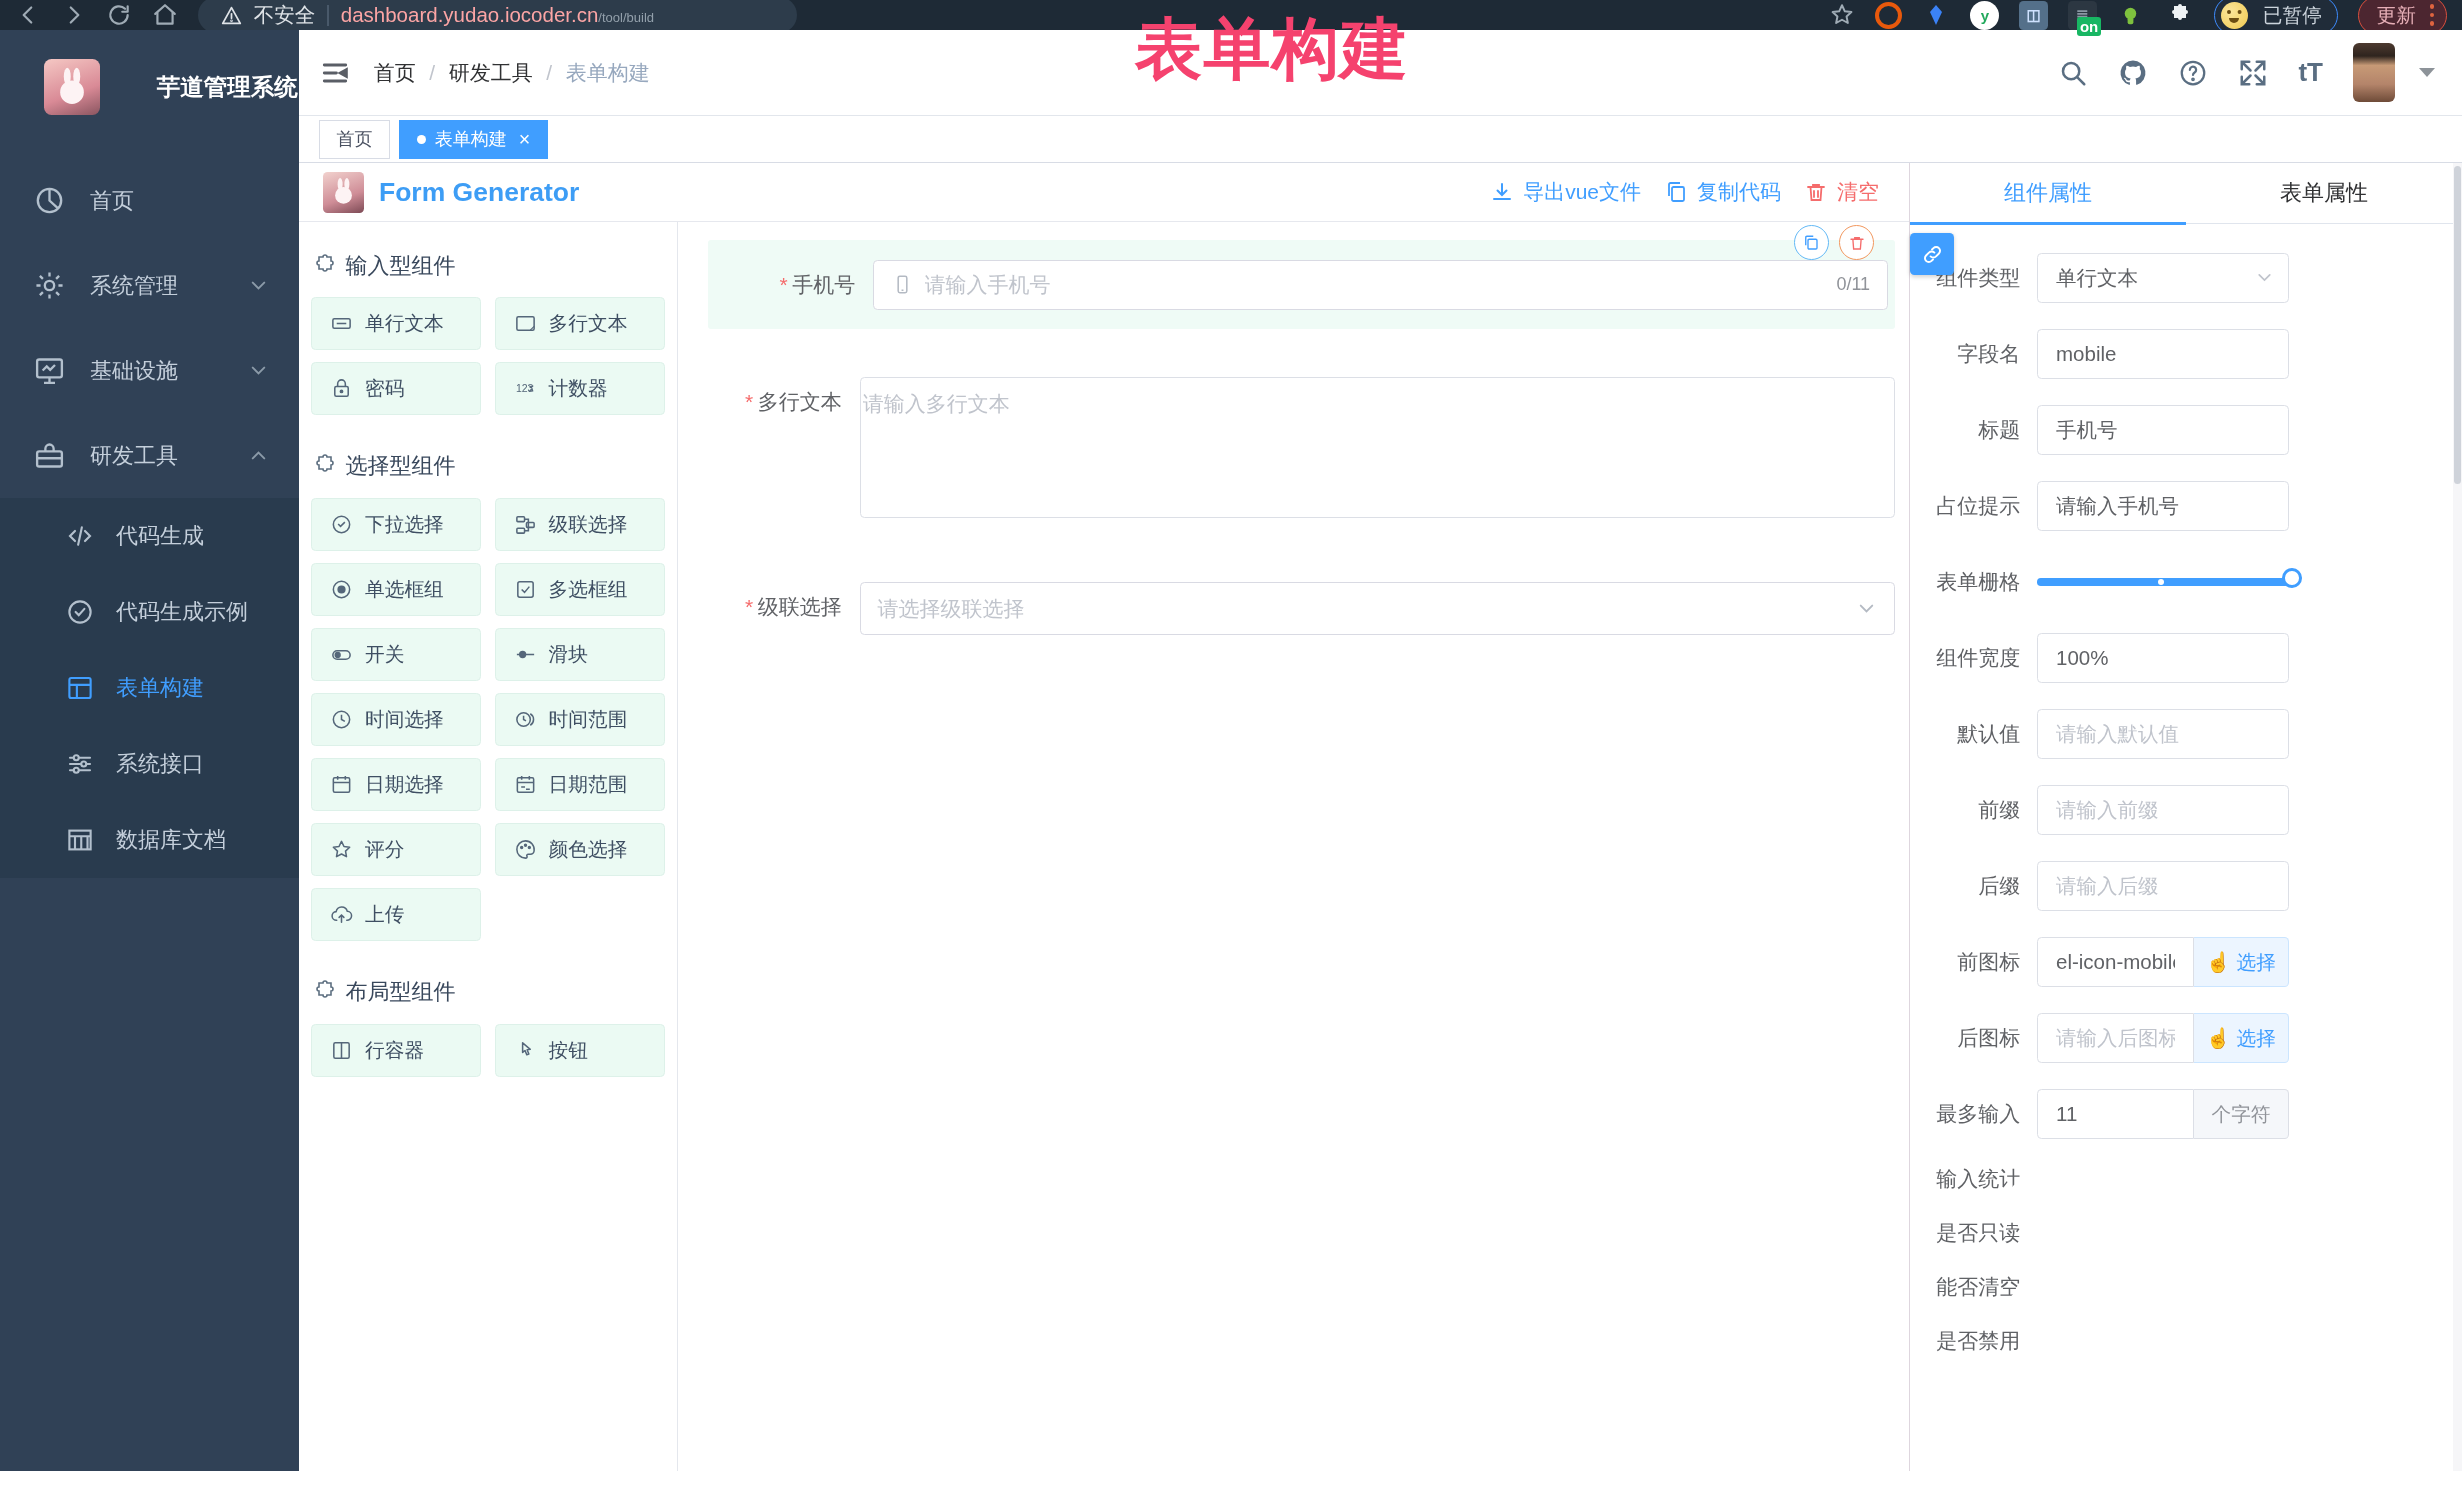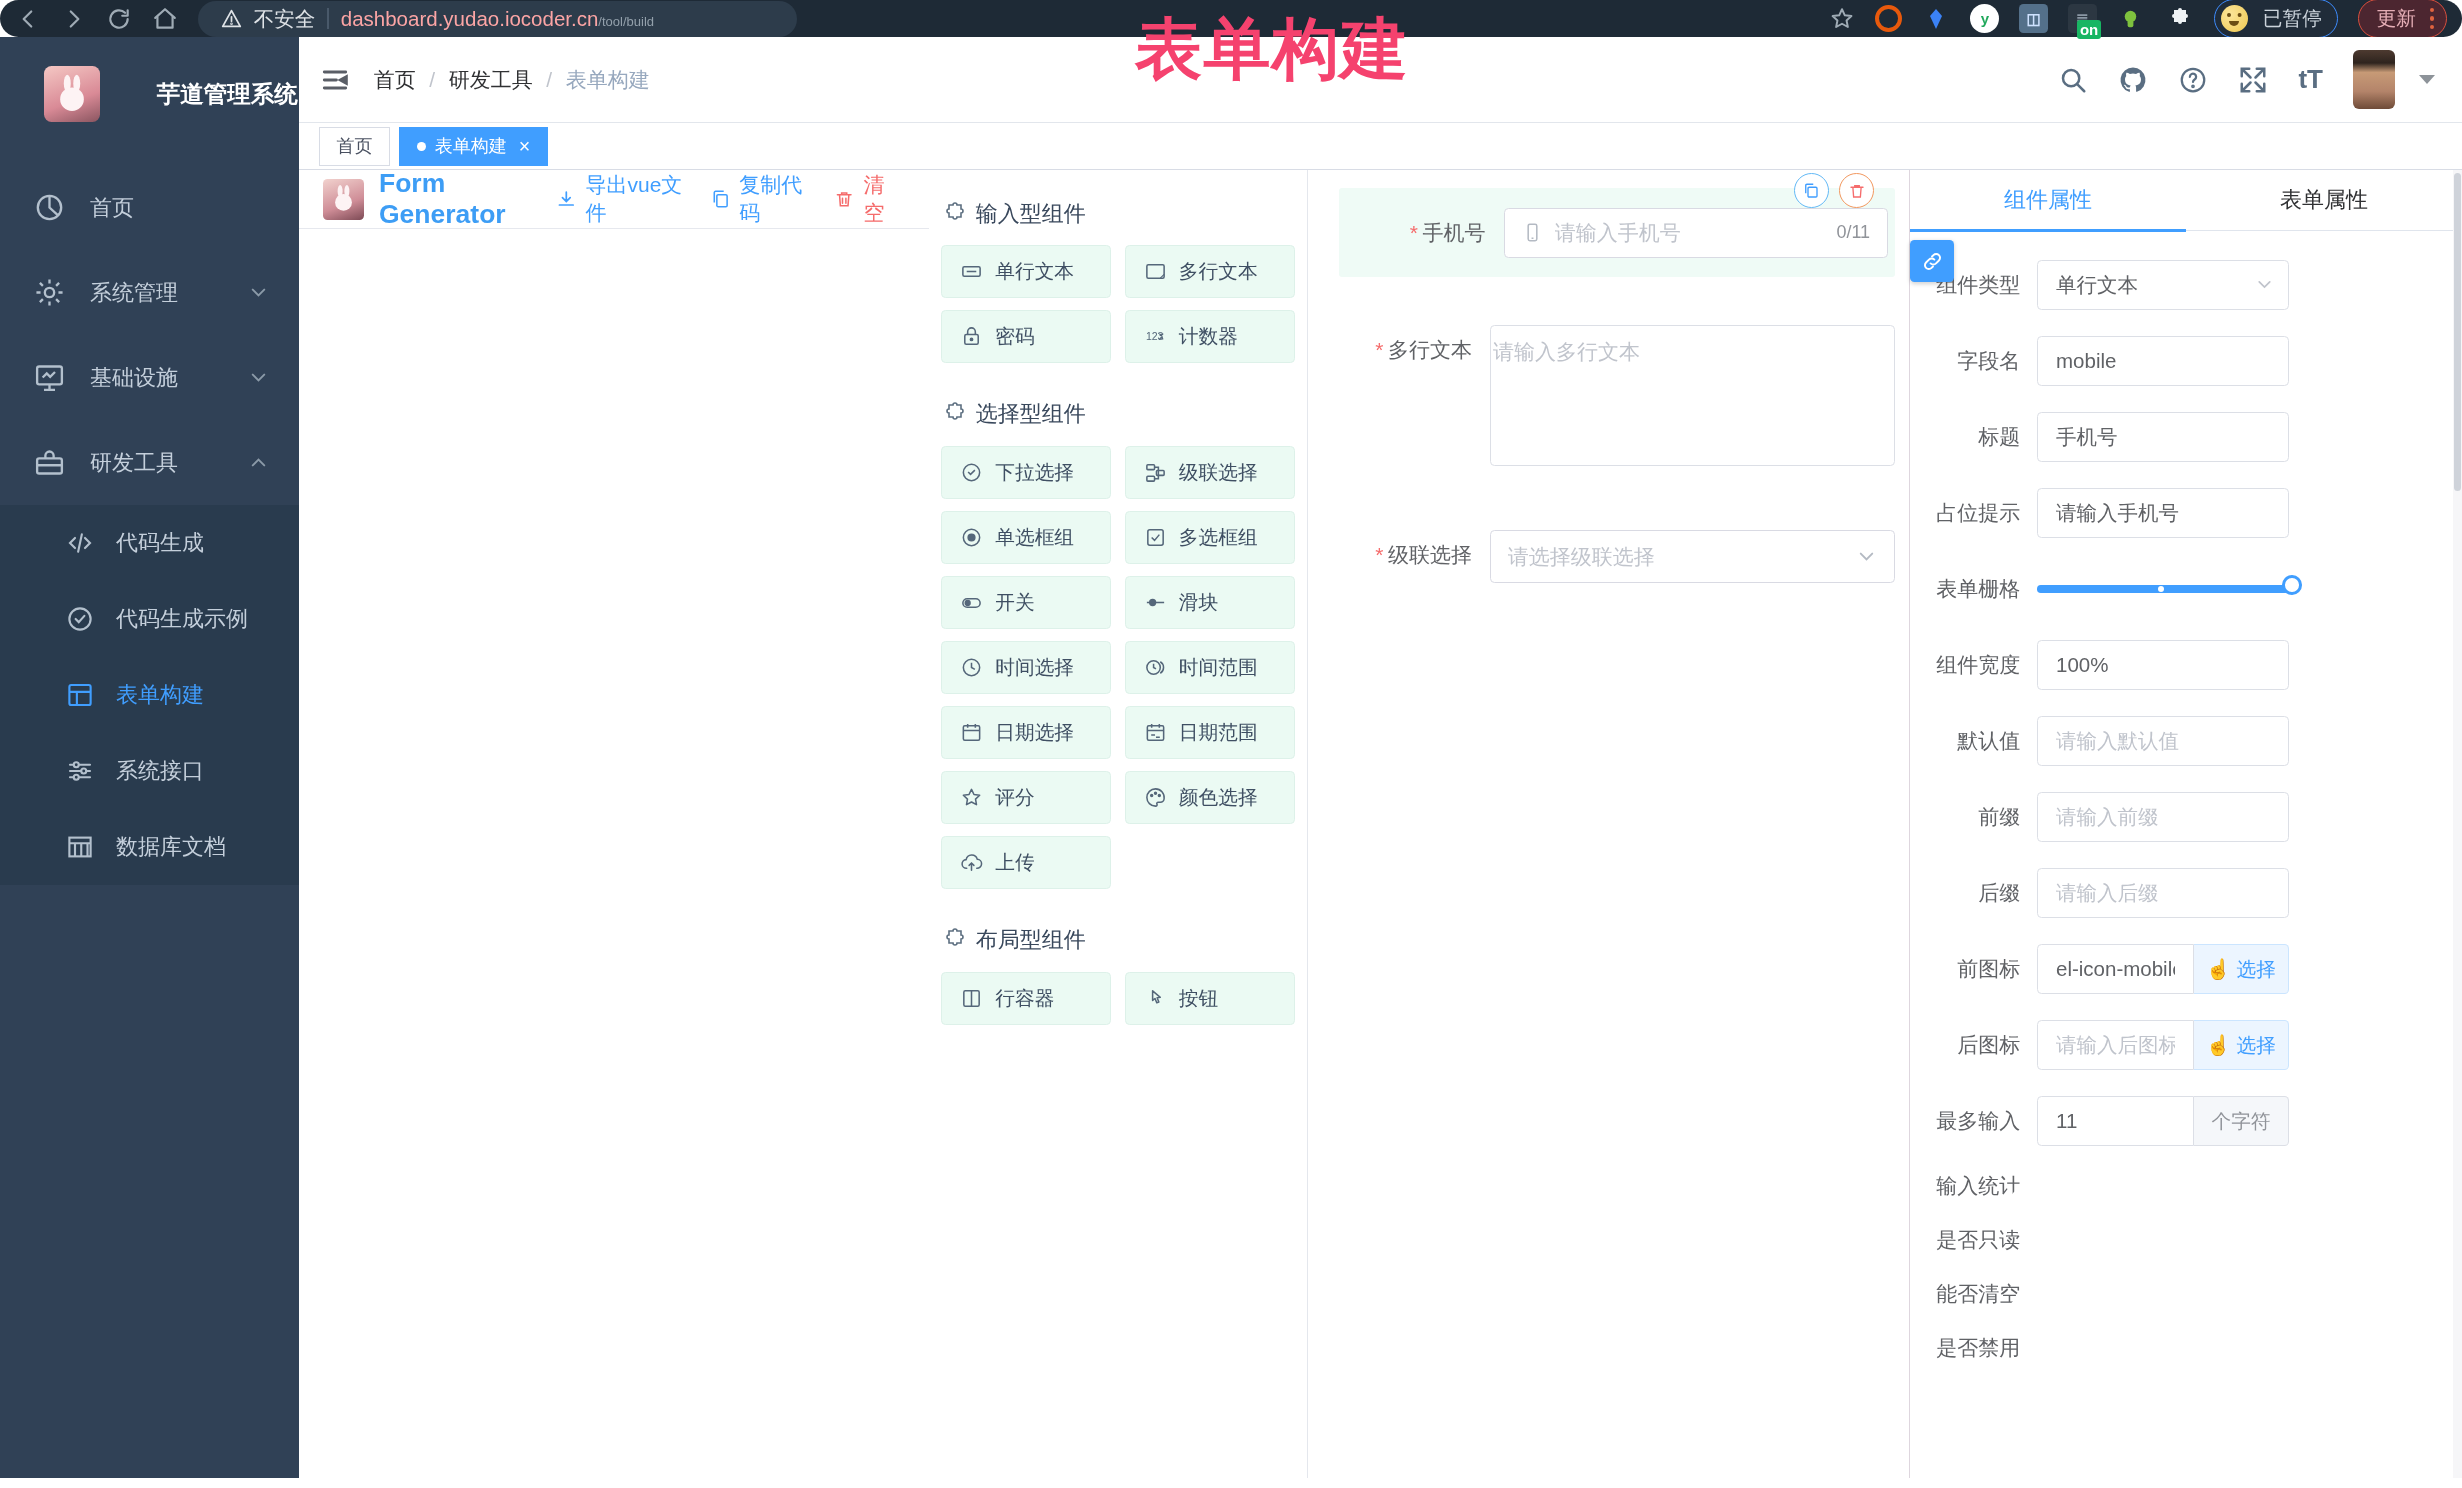--- a/index.html
+++ b/index.html
@@ -1,20 +1,20 @@
 <!DOCTYPE html>
 <html style="font-size:12px"><head>
 <meta charset="utf-8">
 <style>
   * { margin:0; padding:0; box-sizing:border-box; }
   html,body { width:2462px; height:1488px; overflow:hidden; font-family:"Liberation Sans", sans-serif; background:#fff; }
   .app { position:relative; width:2462px; height:1488px; }
 
   
-  .browser-bar { height:37px; background:#1e2a36; display:flex; align-items:center; padding:0 15px; gap:19.7px;border-radius:19px; }
+  .browser-bar { height:30px; background:#1e2a36; display:flex; align-items:center; padding:0 15px; gap:19.7px; }
   .bico { width:26px; height:26px; color:#9fabb5; flex:0 0 auto; }
   .url-pill { height:36px; background:#2d3c4b; border-radius:19.7px; display:flex; align-items:center; gap:12px; padding:0 23px; min-width:599px; }
   .url-warn { width:21px; height:21px; color:#dfe3e7; }
   .url-sec { font-size:20.5px; color:#dfe3e7; }
   .url-div { width:1.5px; height:21px; background:#49596a; }
   .url-host { font-size:20.5px; color:#fca5a5; }
   .url-path { font-size:13px; color:#93a0ab; }
   .bspacer { flex:1; }
   .ext { width:29px; height:29px; border-radius:6px; display:flex; align-items:center; justify-content:center; font-size:15px; font-weight:bold; flex:0 0 auto; }
   .pill { height:39px; border-radius:20.5px; display:flex; align-items:center; flex:0 0 auto; }
@@ -67,21 +67,21 @@
 
   
   .tags-bar { height:47px; display:flex; align-items:center; gap:9px; padding:0 0 0 19.7px; border-bottom:0.8px solid #d8dce5; background:#fff; }
   .tag { height:39px; display:flex; align-items:center; padding:0 16.7px; border:0.8px solid #d8dce5; background:#fff; font-size:18px; color:#495060; cursor:pointer; }
   .tag-active { background:#409eff; border-color:#409eff; color:#fff; gap:9px; }
   .tag-dot { width:9px; height:9px; border-radius:50%; background:#fff; }
   .tag-x { font-size:19.7px; color:#fff; margin-left:3px; }
 
   
   .content { flex:1; display:flex; min-height:0; }
-  .workspace { flex:1; display:flex; flex-direction:row; min-width:0; }
+  .workspace { flex:1; display:flex; flex-direction:column; min-width:0; }
   .gen-header { height:59px; display:flex; align-items:center; padding:0 30px 0 24px; border-bottom:0.8px solid #e6e8ee; }
   .gen-logo { width:41px; height:41px; border-radius:4.5px; background:linear-gradient(160deg,#f2d2ce,#cf8d97 60%,#7d4a55); position:relative; flex:0 0 auto; }
   .gen-logo svg { position:absolute; left:6.8px; top:5.3px; width:27px; height:30px; color:#fdf3f4; }
   .gen-title { font-size:26.5px; font-weight:bold; color:#3d9df5; margin-left:15px; }
   .gen-actions { margin-left:auto; display:flex; align-items:center; gap:23px; }
   .gact { display:flex; align-items:center; gap:9px; font-size:21px; color:#409eff; cursor:pointer; }
   .gact svg { width:24px; height:24px; }
   .gact.danger { color:#f56c6c; }
 
   .work-body { flex:1; display:flex; min-height:0; }

